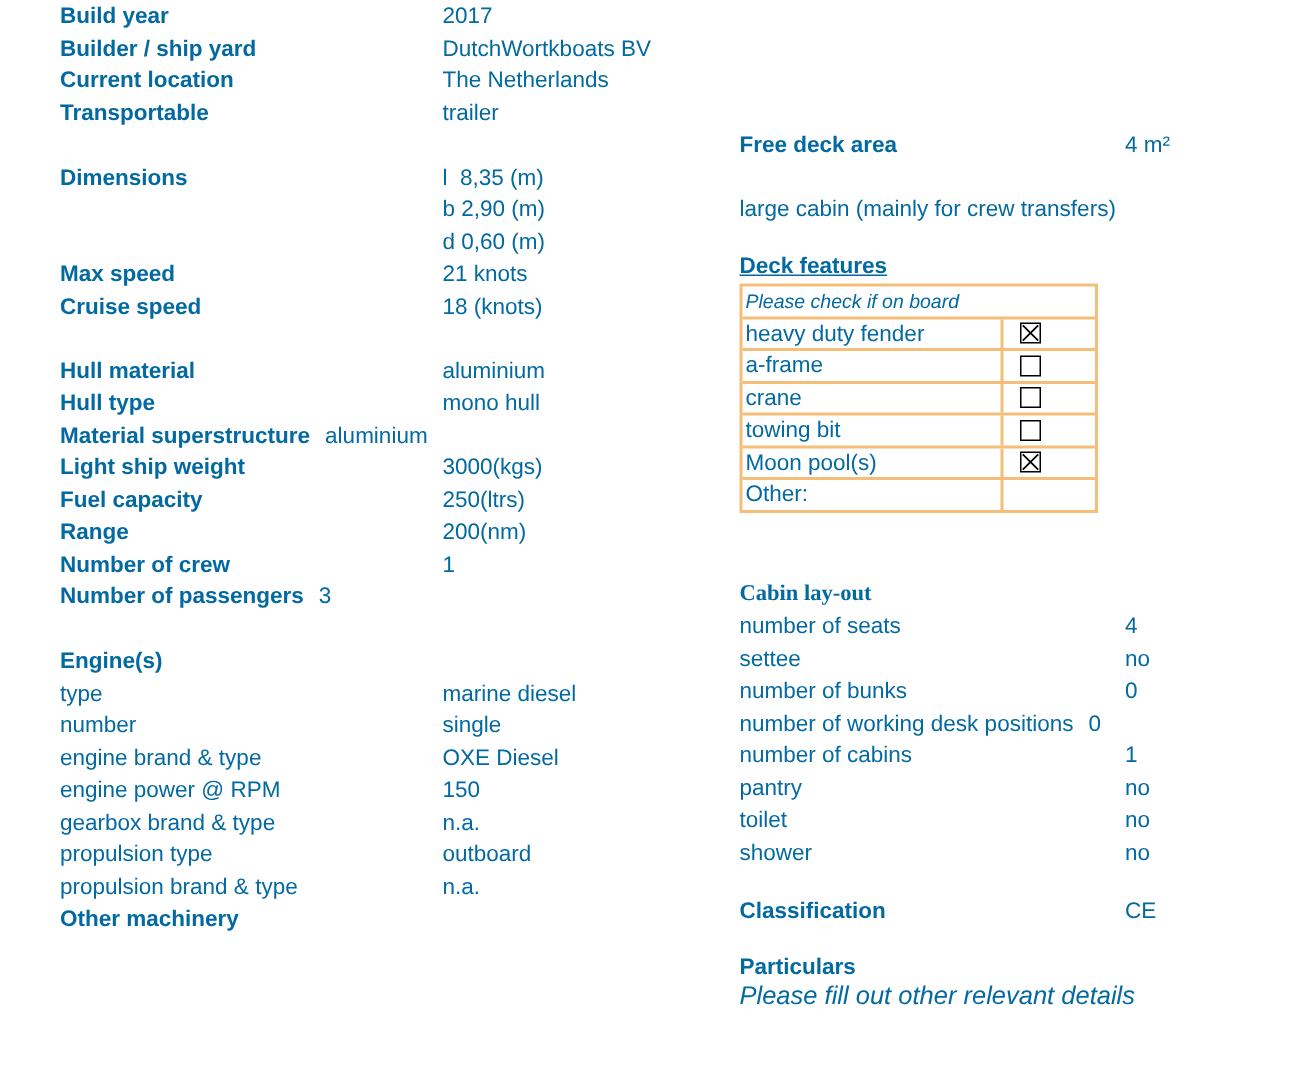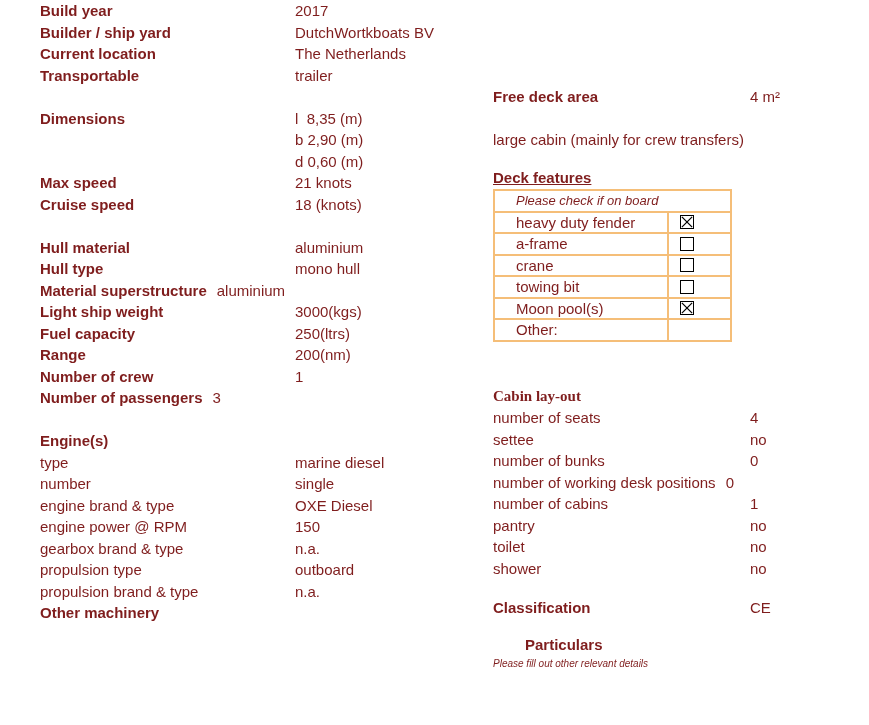--- a/index.html
+++ b/index.html
@@ -1,19 +1,19 @@
 <!DOCTYPE html>
 <html style="--accent: #F5BE78;"><head>
 <meta charset="utf-8">
 <style>
   html,body { margin:0; padding:0; background:#ffffff; }
   .page {
     position:relative; width:869px; height:725px; background:#ffffff;
     font-family:"Liberation Sans","DejaVu Sans",sans-serif;
-    font-size:15px; color:#7f1d1d; overflow:hidden;
+    font-size:15px; color:#0369a1; overflow:hidden;
   }
   .col-left  { position:absolute; left:40px;  top:0;    width:448px; }
   .col-right { position:absolute; left:493px; top:86px; width:350px; }
 
   .row { display:flex; height:21.5px; line-height:21.5px; align-items:baseline; }
   .col-left  .row .label { flex:0 0 255px; }
   .col-right .row .label { flex:0 0 257px; }
   .row.tight .label { flex:0 0 auto; margin-right:10px; }
   .b { font-weight:bold; }
   .gap { margin-top:21.5px; }
@@ -21,29 +21,29 @@
 
   .heading { height:21.5px; line-height:21.5px; font-weight:bold; }
   .plain-line { height:21.5px; line-height:21.5px; }
 
   .features-table {
     width:239px; border:2px solid var(--accent,#F5BE78);
     box-sizing:border-box; margin-top:1px;
   }
   .ft-row { display:flex; height:19.5px; line-height:19.5px; border-top:2px solid var(--accent,#F5BE78); align-items:center; }
   .ft-row.header { border-top:none; font-style:italic; font-size:13px; }
-  .ft-label { flex:1 1 auto; padding-left:21px; }
+  .ft-label { flex:1 1 auto; padding-left:2px; }
   .ft-check { flex:0 0 63px; align-self:stretch; border-left:2px solid var(--accent,#F5BE78); display:flex; align-items:center; padding-left:11px; box-sizing:border-box; }
 
   .checkbox { width:14px; height:14px; border:1.5px solid #000; box-sizing:border-box; display:block; }
   .checkbox svg { width:100%; height:100%; display:none; }
   .checkbox.checked svg { display:block; }
   .checkbox.hidden { visibility:hidden; }
 
-  .note { font-style:italic; font-size:10px; line-height:18px; }
+  .note { font-style:italic; font-size:17px; line-height:18px; }
 </style>
 </head>
 <body>
 
 <div class="page">
 
   <div class="col-left">
     <div class="row">
       <span class="label b">Build year</span>
       <span class="value">2017</span>
@@ -245,17 +245,17 @@
     <div class="row">
       <span class="label">shower</span>
       <span class="value">no</span>
     </div>
 
     <div class="row" style="margin-top:18px;">
       <span class="label b">Classification</span>
       <span class="value">CE</span>
     </div>
 
-    <div class="heading" style="margin-top:15px;margin-left:32px;">Particulars</div>
+    <div class="heading" style="margin-top:15px;">Particulars</div>
     <div class="note">Please fill out other relevant details</div>
   </div>
 
 </div>
 
 </body></html>

